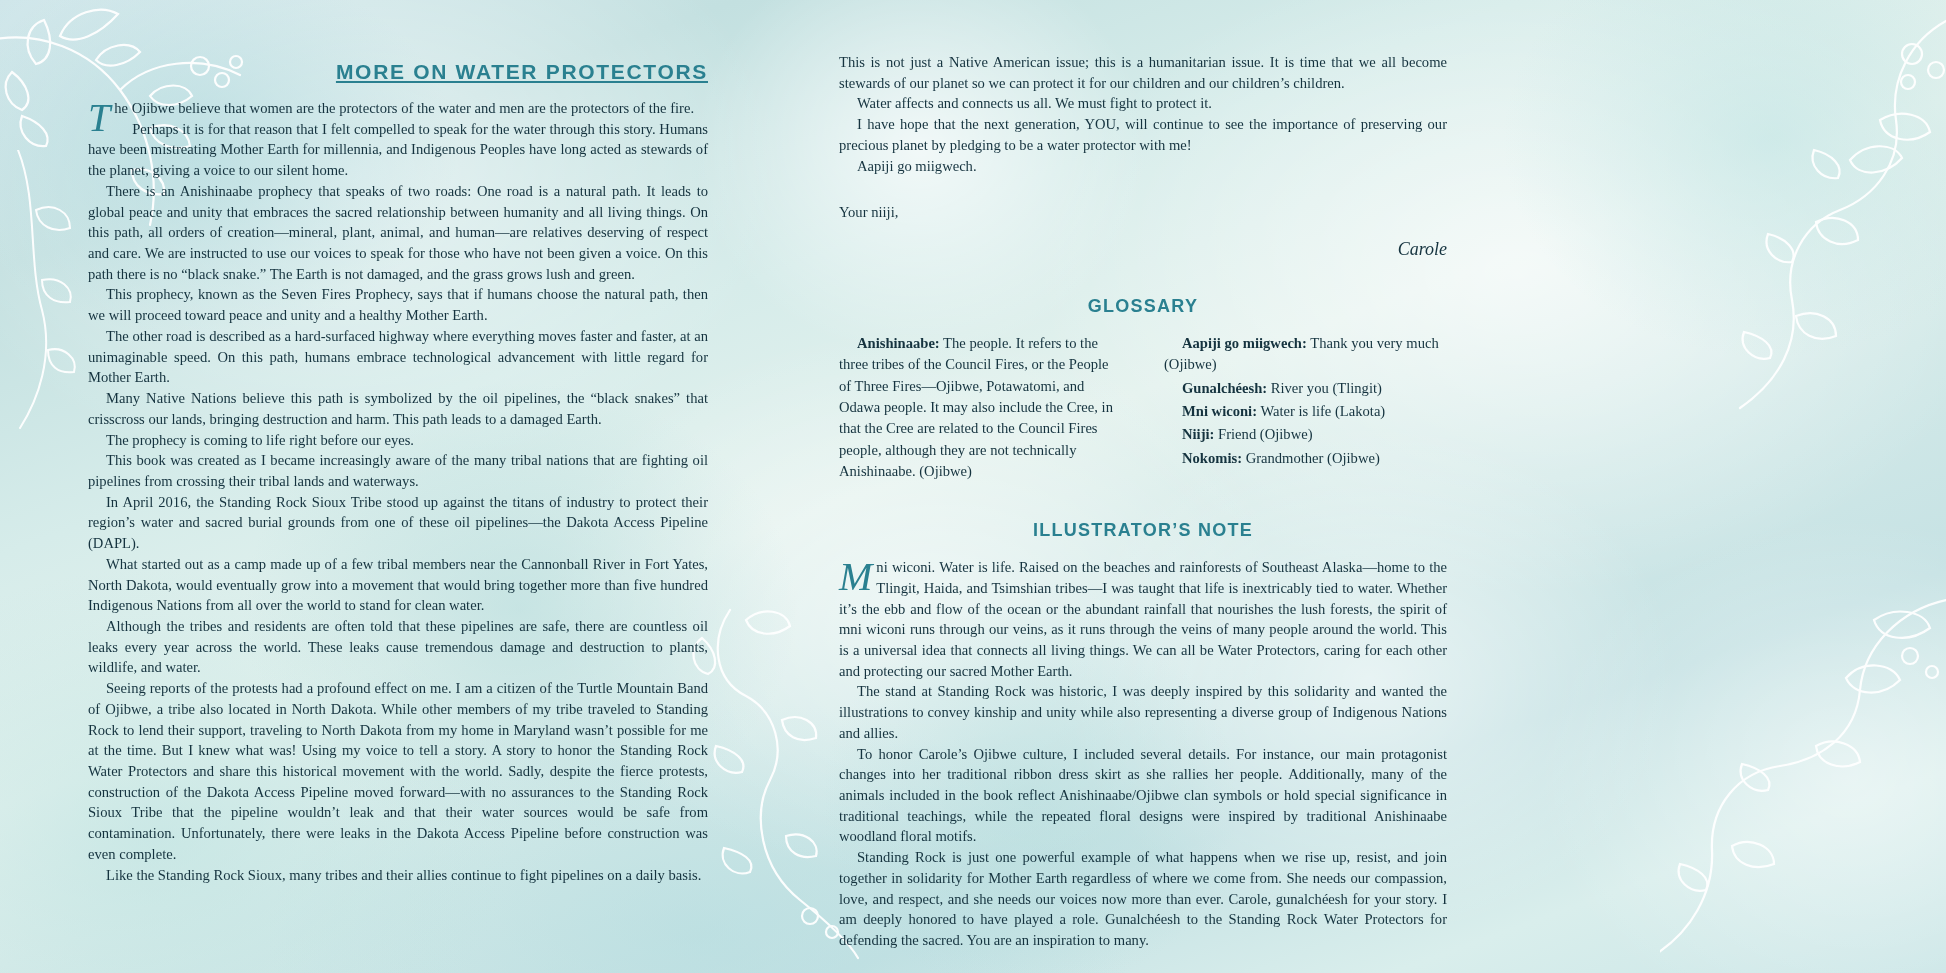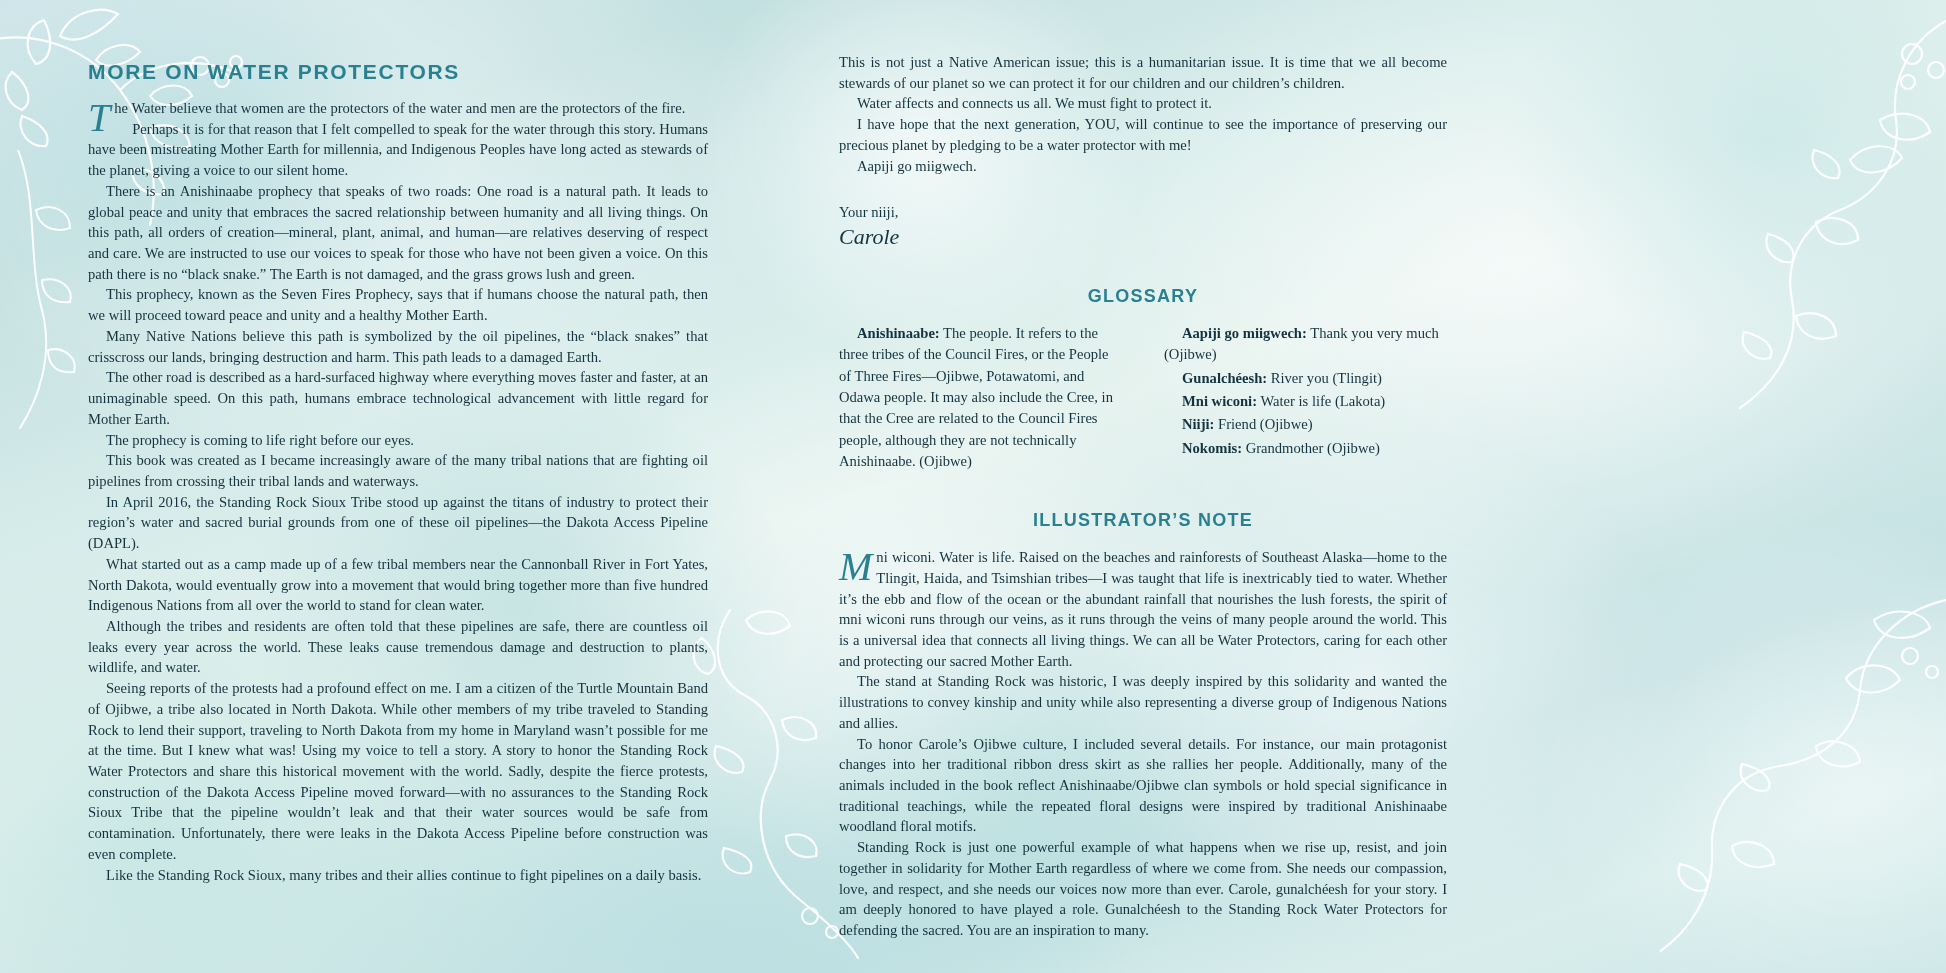--- a/index.html
+++ b/index.html
@@ -55,21 +55,21 @@
 
   h1.section-title {
     font-family: "Liberation Sans", sans-serif;
     color: #2a8090;
     font-size: 21px;
     letter-spacing: 0.08em;
     font-weight: 700;
     margin: 0 0 14px 0;
     text-align: center;
   }
-  h1.section-title.left-title { text-align: left; }
+  h1.section-title.left-title { text-align: right; text-decoration: underline; }
 
   .glossary-title, .illus-title {
     font-family: "Liberation Sans", sans-serif;
     color: #2a8090;
     font-size: 18px;
     letter-spacing: 0.07em;
     font-weight: 700;
     text-align: center;
     margin: 0 0 16px 0;
   }
@@ -91,23 +91,24 @@
     font-style: italic;
     font-size: 40px;
     line-height: 32px;
     color: #2a8090;
     padding: 4px 3px 0 0;
     margin-right: 1px;
   }
 
   .sig-name {
     font-style: italic;
-    font-size: 22px;
+    font-size: 18px;
     color: #15333f;
-    margin-top: 1px;
+    margin-top: 16px;
+    text-align: right;
   }
   .spacer-md { height: 26px; }
   .spacer-lg { height: 36px; }
 
   .glossary-wrap {
     display: flex;
     gap: 42px;
   }
   .glossary-col { flex: 1; }
   .gloss-item {
@@ -200,26 +201,26 @@
       <path d="M72 286 C90 276 114 286 114 304 C94 312 74 304 72 286 Z"></path>
       <path d="M46 330 C30 334 14 320 20 304 C38 308 52 318 46 330 Z"></path>
       <circle cx="250" cy="96" r="8"></circle>
       <circle cx="272" cy="112" r="6"></circle>
     </svg>
   </div>
 
   <div class="column col-left">
     <h1 class="section-title left-title">MORE ON WATER PROTECTORS</h1>
 
-    <p class="first"><span class="dropcap">T</span><span>he Water believe that women are the protectors of the water and men are the protectors of the fire.</span></p>
+    <p class="first"><span class="dropcap">T</span><span>he Ojibwe believe that women are the protectors of the water and men are the protectors of the fire.</span></p>
     <p>Perhaps it is for that reason that I felt compelled to speak for the water through this story. Humans have been mistreating Mother Earth for millennia, and Indigenous Peoples have long acted as stewards of the planet, giving a voice to our silent home.</p>
     <p>There is an Anishinaabe prophecy that speaks of two roads: One road is a natural path. It leads to global peace and unity that embraces the sacred relationship between humanity and all living things. On this path, all orders of creation—mineral, plant, animal, and human—are relatives deserving of respect and care. We are instructed to use our voices to speak for those who have not been given a voice. On this path there is no “black snake.” The Earth is not damaged, and the grass grows lush and green.</p>
     <p>This prophecy, known as the Seven Fires Prophecy, says that if humans choose the natural path, then we will proceed toward peace and unity and a healthy Mother Earth.</p>
+    <p>The other road is described as a hard-surfaced highway where everything moves faster and faster, at an unimaginable speed. On this path, humans embrace technological advancement with little regard for Mother Earth.</p>
     <p>Many Native Nations believe this path is symbolized by the oil pipelines, the “black snakes” that crisscross our lands, bringing destruction and harm. This path leads to a damaged Earth.</p>
-    <p>The other road is described as a hard-surfaced highway where everything moves faster and faster, at an unimaginable speed. On this path, humans embrace technological advancement with little regard for Mother Earth.</p>
     <p>The prophecy is coming to life right before our eyes.</p>
     <p>This book was created as I became increasingly aware of the many tribal nations that are fighting oil pipelines from crossing their tribal lands and waterways.</p>
     <p>In April 2016, the Standing Rock Sioux Tribe stood up against the titans of industry to protect their region’s water and sacred burial grounds from one of these oil pipelines—the Dakota Access Pipeline (DAPL).</p>
     <p>What started out as a camp made up of a few tribal members near the Cannonball River in Fort Yates, North Dakota, would eventually grow into a movement that would bring together more than five hundred Indigenous Nations from all over the world to stand for clean water.</p>
     <p>Although the tribes and residents are often told that these pipelines are safe, there are countless oil leaks every year across the world. These leaks cause tremendous damage and destruction to plants, wildlife, and water.</p>
     <p>Seeing reports of the protests had a profound effect on me. I am a citizen of the Turtle Mountain Band of Ojibwe, a tribe also located in North Dakota. While other members of my tribe traveled to Standing Rock to lend their support, traveling to North Dakota from my home in Maryland wasn’t possible for me at the time. But I knew what was! Using my voice to tell a story. A story to honor the Standing Rock Water Protectors and share this historical movement with the world. Sadly, despite the fierce protests, construction of the Dakota Access Pipeline moved forward—with no assurances to the Standing Rock Sioux Tribe that the pipeline wouldn’t leak and that their water sources would be safe from contamination. Unfortunately, there were leaks in the Dakota Access Pipeline before construction was even complete.</p>
     <p>Like the Standing Rock Sioux, many tribes and their allies continue to fight pipelines on a daily basis.</p>
   </div>
 
   <div class="column col-right">

